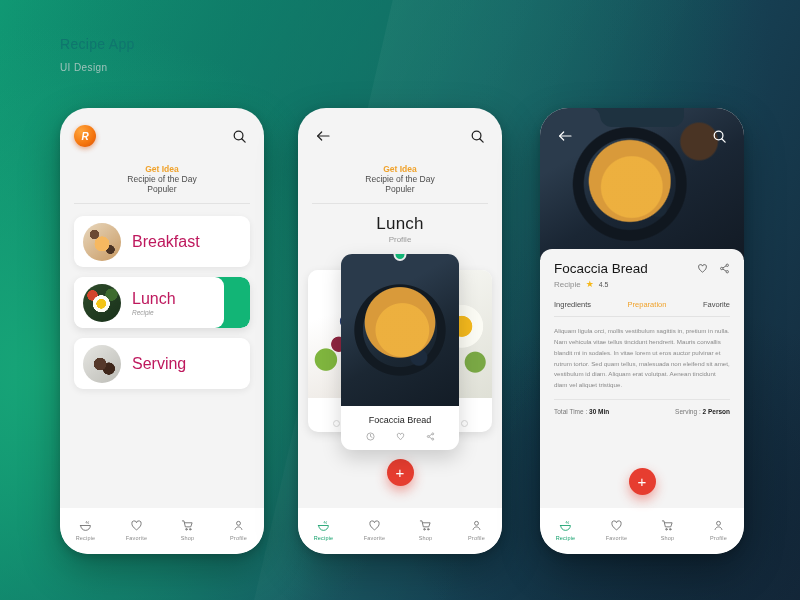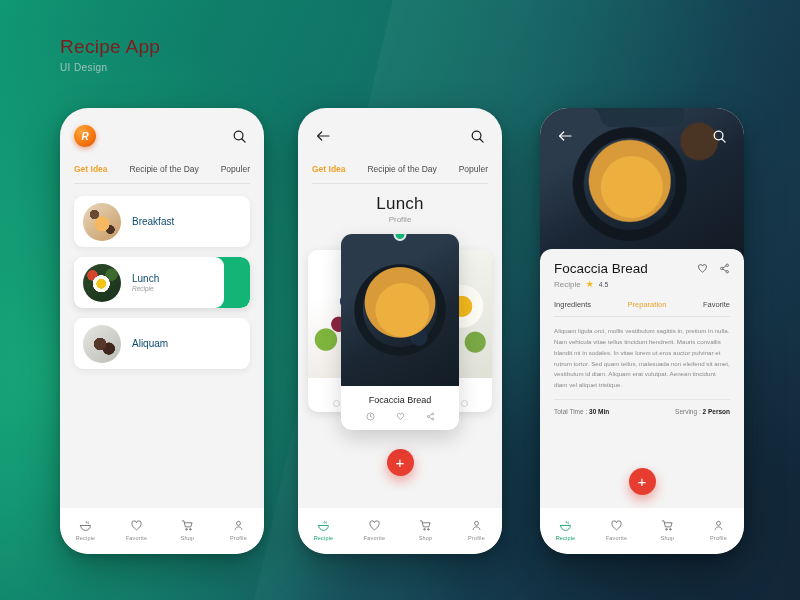--- a/index.html
+++ b/index.html
@@ -18,22 +18,22 @@
     background:linear-gradient(100deg, rgba(255,255,255,0.045), rgba(255,255,255,0) 70%);
     transform:skewX(-13deg);
   }
   .bg-facet:after {
     content:""; position:absolute; right:-5%; bottom:-20%; width:55%; height:70%;
     background:radial-gradient(ellipse at 60% 50%, rgba(10,26,40,0.55), rgba(10,26,40,0) 70%);
   }
 
   
   .brand { position:absolute; left:60px; top:36px; z-index:5; }
-  .brand-title { font-size:19px; color:#7f1d1d; letter-spacing:.3px; font-weight:400; }
-  .brand-sub { font-size:10px; color:#9fc3bb; margin-top:4px; letter-spacing:.4px; }
+  .brand-title { font-size:14px; color:#0f766e; letter-spacing:.3px; font-weight:400; }
+  .brand-sub { font-size:10px; color:#9fc3bb; margin-top:10px; letter-spacing:.4px; }
 
   
   .phone {
     position:absolute; top:108px; width:204px; height:446px;
     border-radius:28px; background:#f4f4f4; overflow:hidden;
     box-shadow:0 16px 40px rgba(0,0,0,.30), 0 3px 10px rgba(0,0,0,.18);
   }
   #phone1 { left:60px; }
   #phone2 { left:298px; }
   #phone3 { left:540px; }
@@ -68,21 +68,21 @@
     background:radial-gradient(circle at 32% 28%, #ffa53c, #f4740d 60%, #d9500a);
     display:flex; align-items:center; justify-content:center;
     color:#fff; font-size:10px; font-style:italic; font-weight:bold;
     box-shadow:0 2px 5px rgba(210,80,10,.45);
   }
   .icon-btn { width:22px; height:22px; display:flex; align-items:center; justify-content:center; }
 
   
   .tabrow {
     display:flex; align-items:center; justify-content:space-between;
-    padding:0 14px 9px; font-size:8.5px; color:#4c4c4c;
+    padding:0 14px 9px; font-size:8.5px; color:#4c4c4c;flex-direction:column;
   }
   .tabrow .tab.active { color:#f0a22b; font-weight:bold; }
   .divider { height:1px; background:#e2e2e2; margin:0 14px; }
 
   
   .list { padding:12px 14px 0; display:flex; flex-direction:column; gap:10px; }
   .list-card {
     height:51px; background:#fff; border-radius:9px; display:flex; align-items:center;
     padding-left:9px; box-shadow:0 2px 7px rgba(0,0,0,.07); position:relative; overflow:hidden;
   }
@@ -98,21 +98,21 @@
       radial-gradient(circle at 75% 28%, #3d6b2e 0 15%, rgba(0,0,0,0) 16%),
       linear-gradient(140deg,#2e4b2a,#18301a); }
   .t-snacks { background:
       radial-gradient(circle at 50% 62%, #f5b528 0 20%, #fbf6ea 21% 36%, rgba(0,0,0,0) 37%),
       linear-gradient(135deg,#36556b 0 40%, #c9a478 41%, #8d6a45 100%); }
   .t-dinner { background:
       radial-gradient(circle at 45% 50%, #55382a 0 22%, rgba(0,0,0,0) 23%),
       radial-gradient(circle at 68% 62%, #3e261a 0 17%, rgba(0,0,0,0) 18%),
       linear-gradient(140deg,#e6e6e2,#bcbcb6); }
   .list-text { margin-left:11px; }
-  .list-title { font-size:10px; color:#0c4a6e; }
+  .list-title { font-size:16px; color:#be185d; }
   .list-sub { font-size:6.5px; color:#9a9a9a; font-style:italic; margin-top:1px; }
   .enter-btn {
     position:absolute; right:0; top:0; bottom:0; width:76px;
     background:#12b576; border-radius:9px;
     display:flex; align-items:center; justify-content:center;
     color:#fff; font-size:8.5px; font-weight:bold;
   }
   .list-card.has-enter { border-radius:9px; box-shadow:0 3px 9px rgba(0,0,0,.10); }
   .list-card.has-enter .front {
     position:absolute; left:0; top:0; bottom:0; right:26px; background:#fff;
@@ -272,21 +272,21 @@
             <div class="list-title">Lunch</div>
             <div class="list-sub">Recipie</div>
           </div>
         </div>
       </div>
 
 
       <div class="list-card">
         <div class="thumb t-dinner"></div>
         <div class="list-text">
-          <div class="list-title">Aliquam</div>
+          <div class="list-title">Serving</div>
         </div>
       </div>
     </div>
 
     <div class="bottomnav">
       <div class="nav-item">
         <svg width="13" height="13" viewBox="0 0 24 24" fill="none" stroke="#6b6b6b" stroke-width="1.6" stroke-linecap="round">
           <path d="M3 12h18a9 9 0 0 1-18 0z"></path>
             <path d="M14 4.5c-1.2 1-1.2 2.2 0 3.2M17 5.2c-1 .9-1 1.8 0 2.7"></path>
         </svg>

